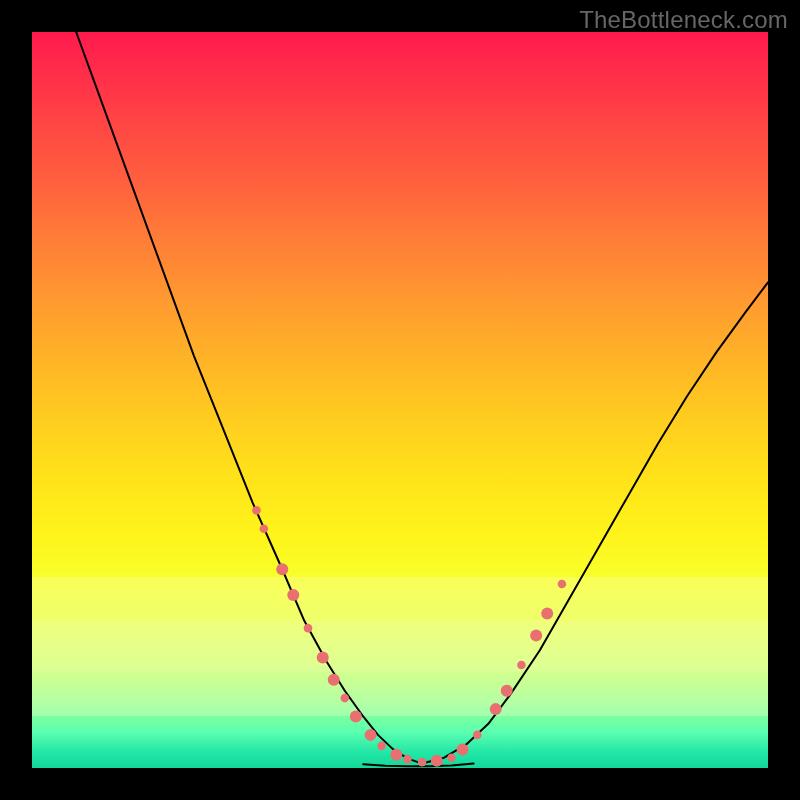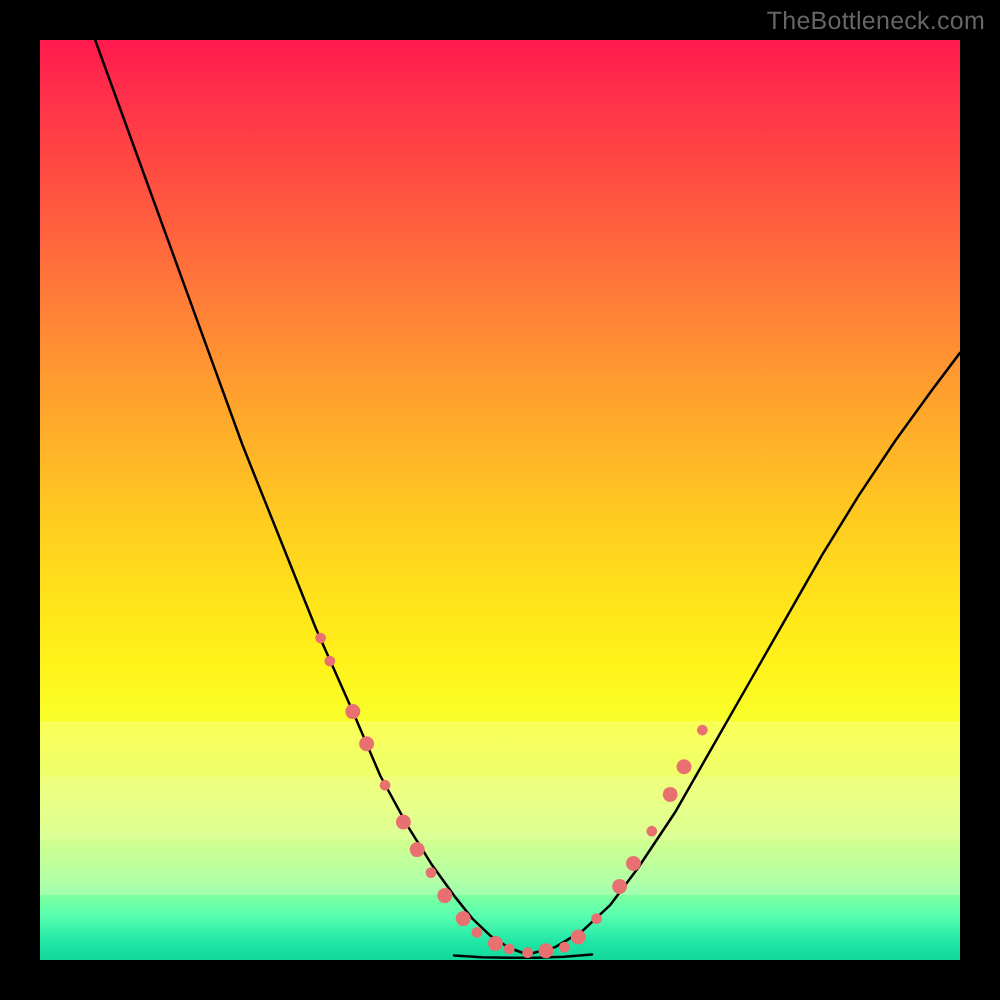--- a/index.html
+++ b/index.html
@@ -68,21 +68,21 @@
     top: 0;
     left: 0;
     width: 100%;
     height: 100%;
   }
   .watermark {
     position: absolute;
     top: 6px;
     right: 12px;
     color: #666;
-    font-size: 20px;
+    font-size: 24px;
     letter-spacing: 0.2px;
     user-select: none;
   }
 </style>
 </head>
 <body>
 
 <div class="frame">
   <div class="plot-area">
     <div class="gradient"></div>

